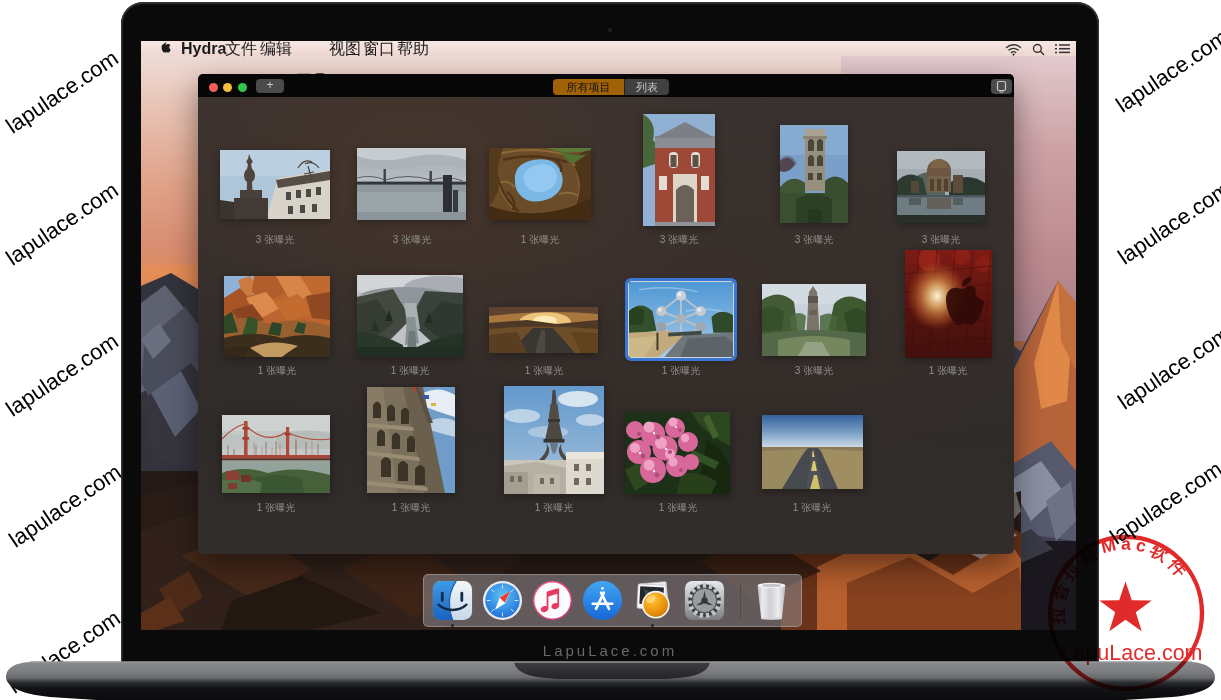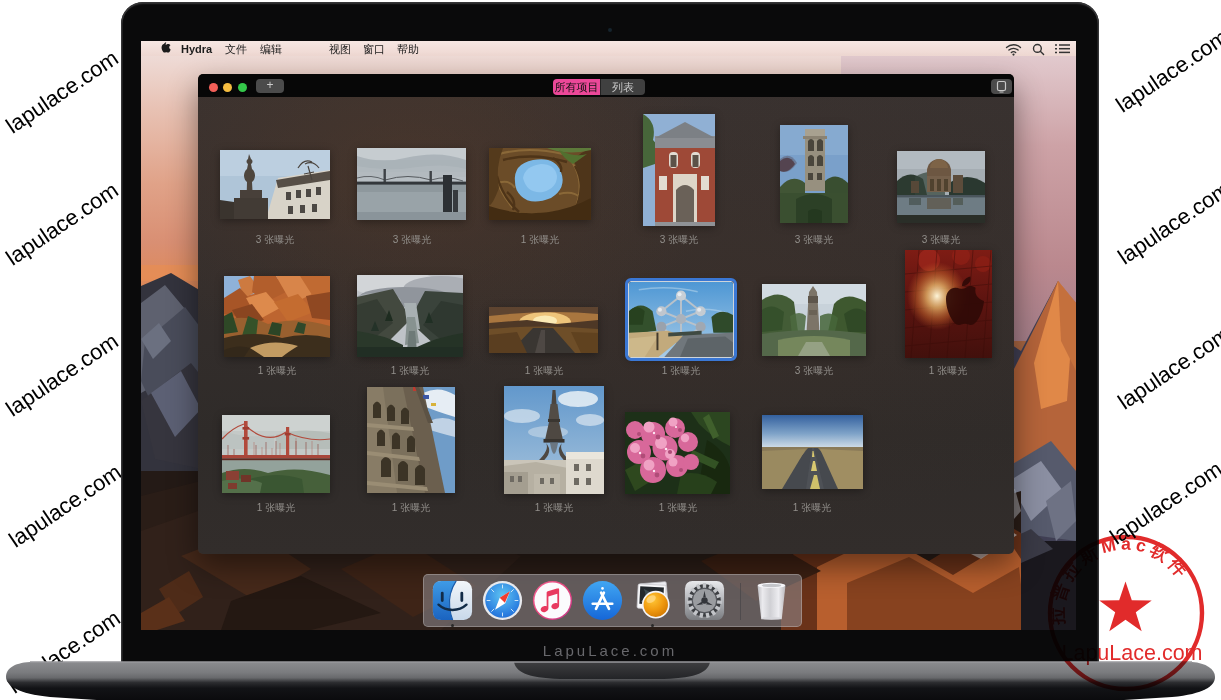--- a/index.html
+++ b/index.html
@@ -14,39 +14,39 @@
   box-shadow: inset 0 0 0 1.5px #353537, inset 0 3px 2px -1px rgba(255,255,255,.14); }
 #cam { position:absolute; left:487px; top:26px; width:4px; height:4px; border-radius:50%;
   background:#16242e; }
 #screen { position:absolute; left:20px; top:39px; width:935px; height:589px;
   overflow:hidden; background:#000; }
 #braille { position:absolute; left:0; top:632px; width:978px; height:34px;
   color:#68686c; font-size:15px; letter-spacing:3px; text-align:center;
   line-height:34px; }
 
 #menubar { position:absolute; left:0; top:0; width:935px; height:15px;
-  background:linear-gradient(180deg,#f6e7e3,#eed7d1); color:#1c1c1c; font-size:11px; }
+  background:linear-gradient(180deg,#f6e7e3,#eed7d1); color:#1c1c1c; font-size:16px; }
 #menubar .mi { position:absolute; top:1px; line-height:14px; }
 
 #win { position:absolute; left:57px; top:33px; width:816px; height:480px;
   border-radius:5px; overflow:hidden;
   box-shadow:0 12px 30px rgba(0,0,0,.45);
   background:
    radial-gradient(430px 280px at 26% 20%, rgba(92,60,40,.42), rgba(0,0,0,0) 72%),
    radial-gradient(620px 330px at 62% 45%, rgba(74,52,40,.22), rgba(0,0,0,0) 75%),
    linear-gradient(180deg,#393230 0%,#342e2c 45%,#2f2b29 75%,#322d2b 100%); }
 #titlebar { position:absolute; left:0; top:0; width:816px; height:23px;
   background:#070707; border-radius:5px 5px 0 0; }
 .tl { position:absolute; top:9px; width:9px; height:9px; border-radius:50%; }
 #plusbtn { position:absolute; left:58px; top:5px; width:28px; height:14px;
   background:#4b4b4b; border-radius:4px; color:#cccccc; text-align:center;
   line-height:13px; font-size:12px; }
 #seg { position:absolute; left:355px; top:5px; height:16px; display:flex;
   border-radius:4px; overflow:hidden; font-size:11px; }
-#seg .s1 { width:48px; border-right:1px solid #222; background:#ec4899; color:#111; text-align:center; line-height:16px; }
+#seg .s1 { width:72px; border-right:1px solid #222; background:#a16207; color:#111; text-align:center; line-height:16px; }
 #seg .s2 { width:44px; background:#404040; color:#c9c9c9; text-align:center; line-height:16px; }
 #devbtn { position:absolute; left:793px; top:5px; width:21px; height:15px;
   background:#4b4b4b; border-radius:4px; }
 
 .t { position:absolute; overflow:hidden; box-shadow:0 2px 8px rgba(0,0,0,.35); }
 .t svg { display:block; width:100%; height:100%; }
 .sel { outline:3px solid #3a77d4; outline-offset:0px; border:1px solid #cdd4da; border-radius:3px; }
 .cap { position:absolute; color:#93908c; font-size:10px; text-align:center; }
 
 #dock { position:absolute; left:282px; top:533px; width:379px; height:53px;

